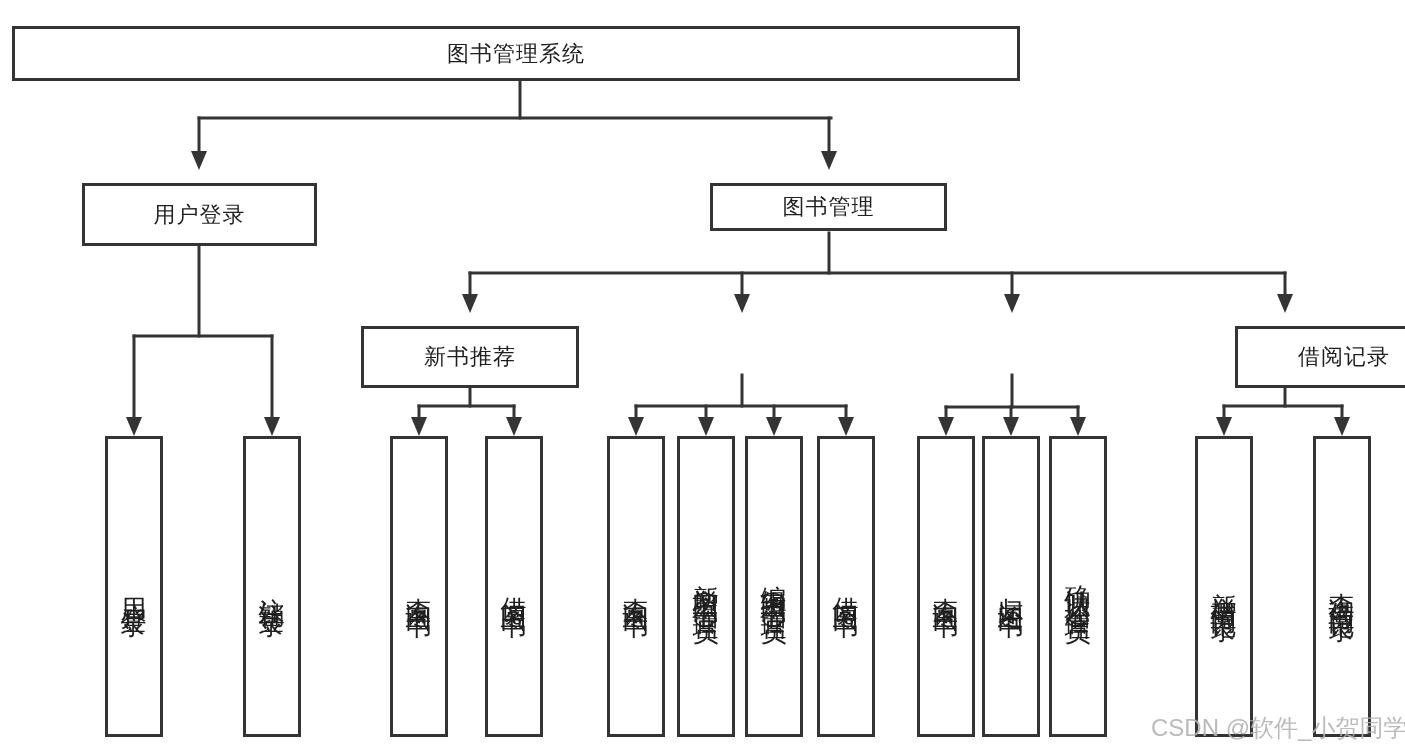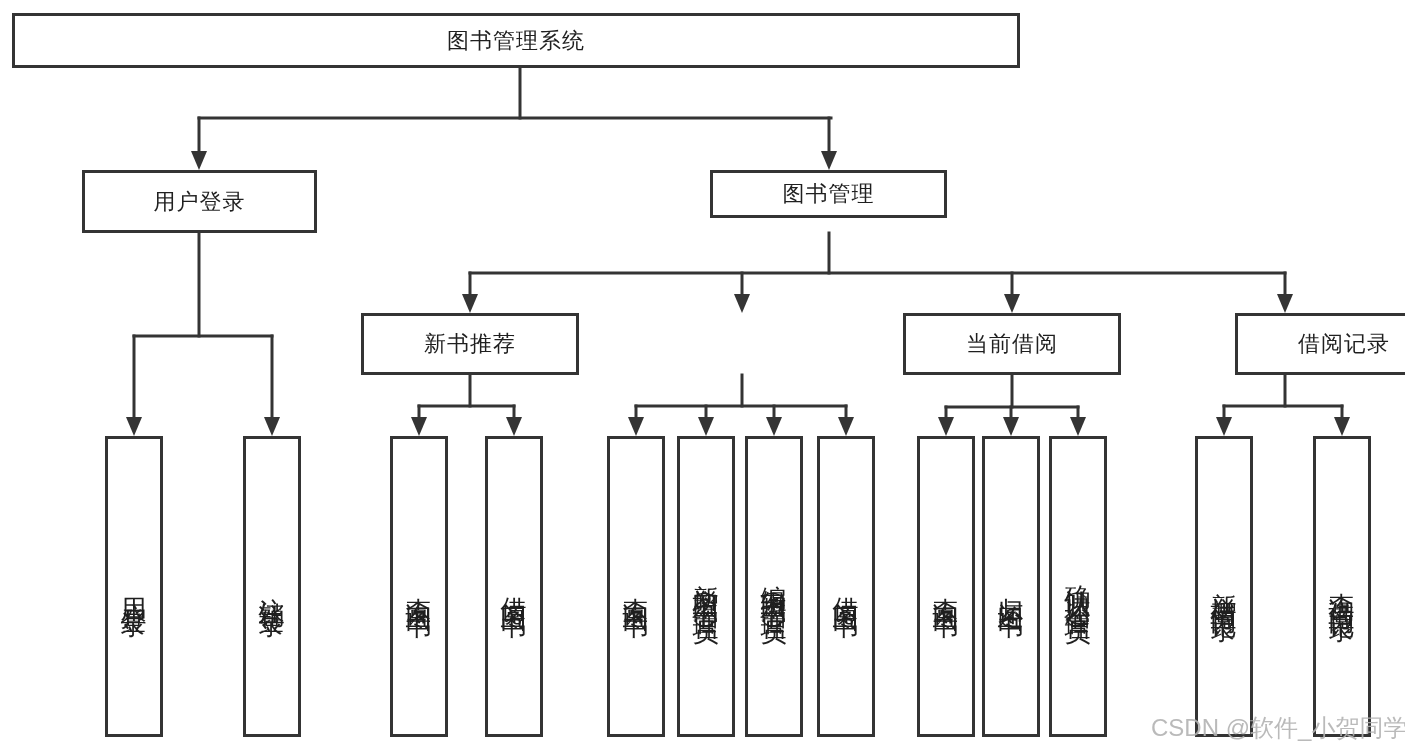--- a/index.html
+++ b/index.html
@@ -23,20 +23,21 @@
     background: #ffffff;
     display: flex;
     align-items: center;
     justify-content: center;
     color: #1f1f1f;
   }
   .hnode {
     font-size: 22px;
     letter-spacing: 1px;
     white-space: nowrap;
+    margin-top: 13px;
   }
   .vnode {
     writing-mode: vertical-rl;
     text-orientation: mixed;
     font-size: 26px;
     letter-spacing: 5px;
     line-height: 1;
   }
   .root   { left: 12px;  top: 13px;  width: 1008px; height: 55px; }
   .l2a    { left: 82px;  top: 170px; width: 235px;  height: 63px; }
@@ -145,21 +146,20 @@
       <polygon points="1334,417 1350,417 1342,436"></polygon>
     </g>
   </svg>
 
   <div class="node hnode root">图书管理系统</div>
 
   <div class="node hnode l2a">用户登录</div>
   <div class="node hnode l2b">图书管理</div>
 
   <div class="node hnode l3 l3a">新书推荐</div>
-  <div class="node hnode l3 l3c">当前借阅</div>
   <div class="node hnode l3 l3d">借阅记录</div>
 
   <div class="node vnode leaf pA1">用户登录</div>
   <div class="node vnode leaf pA2">注销登录</div>
 
   <div class="node vnode leaf pB1">查询图书</div>
   <div class="node vnode leaf pB2">借阅图书</div>
 
   <div class="node vnode leaf pC1">查询图书</div>
   <div class="node vnode leaf pC2">新增图书（管理员）</div>

